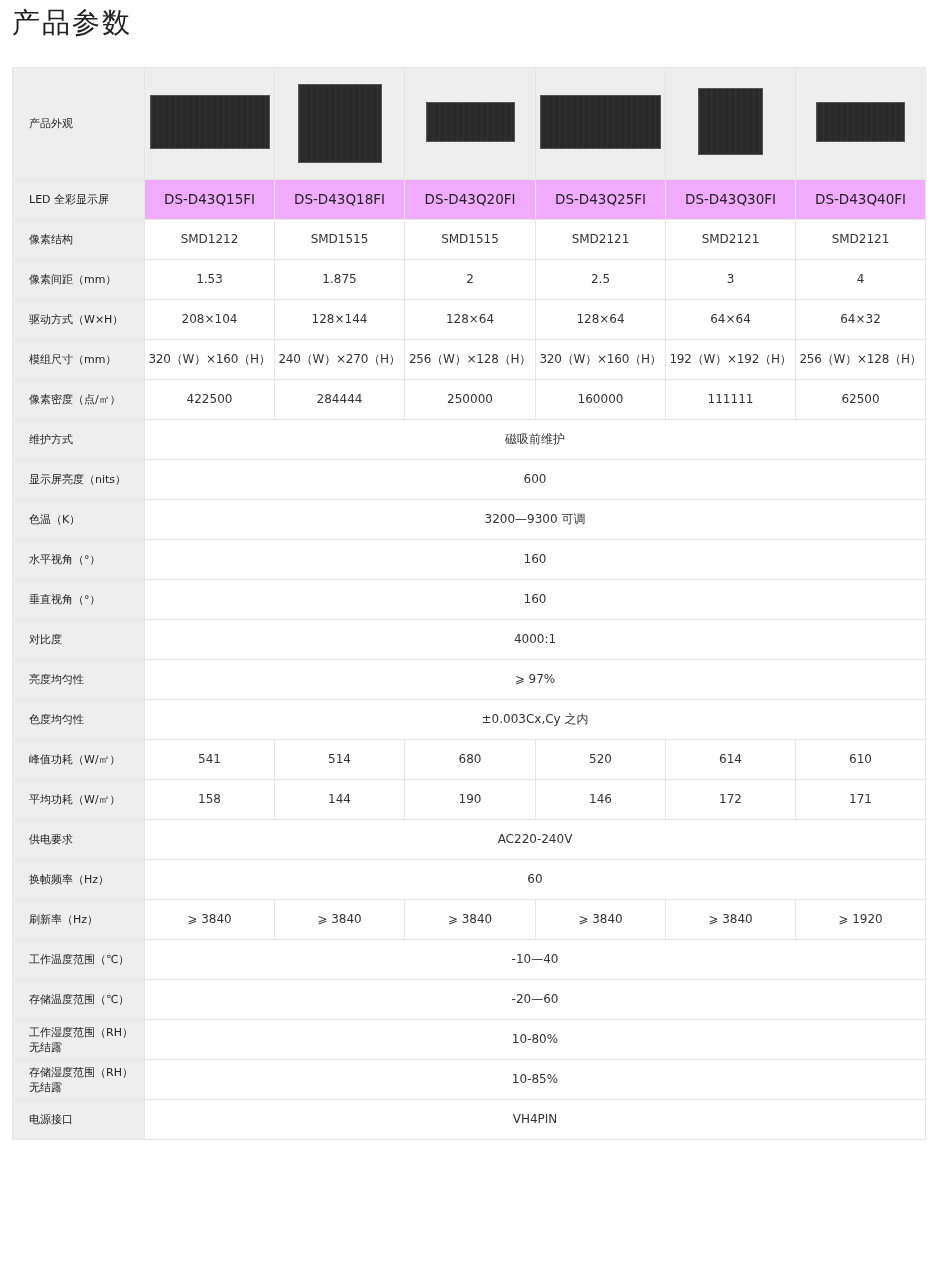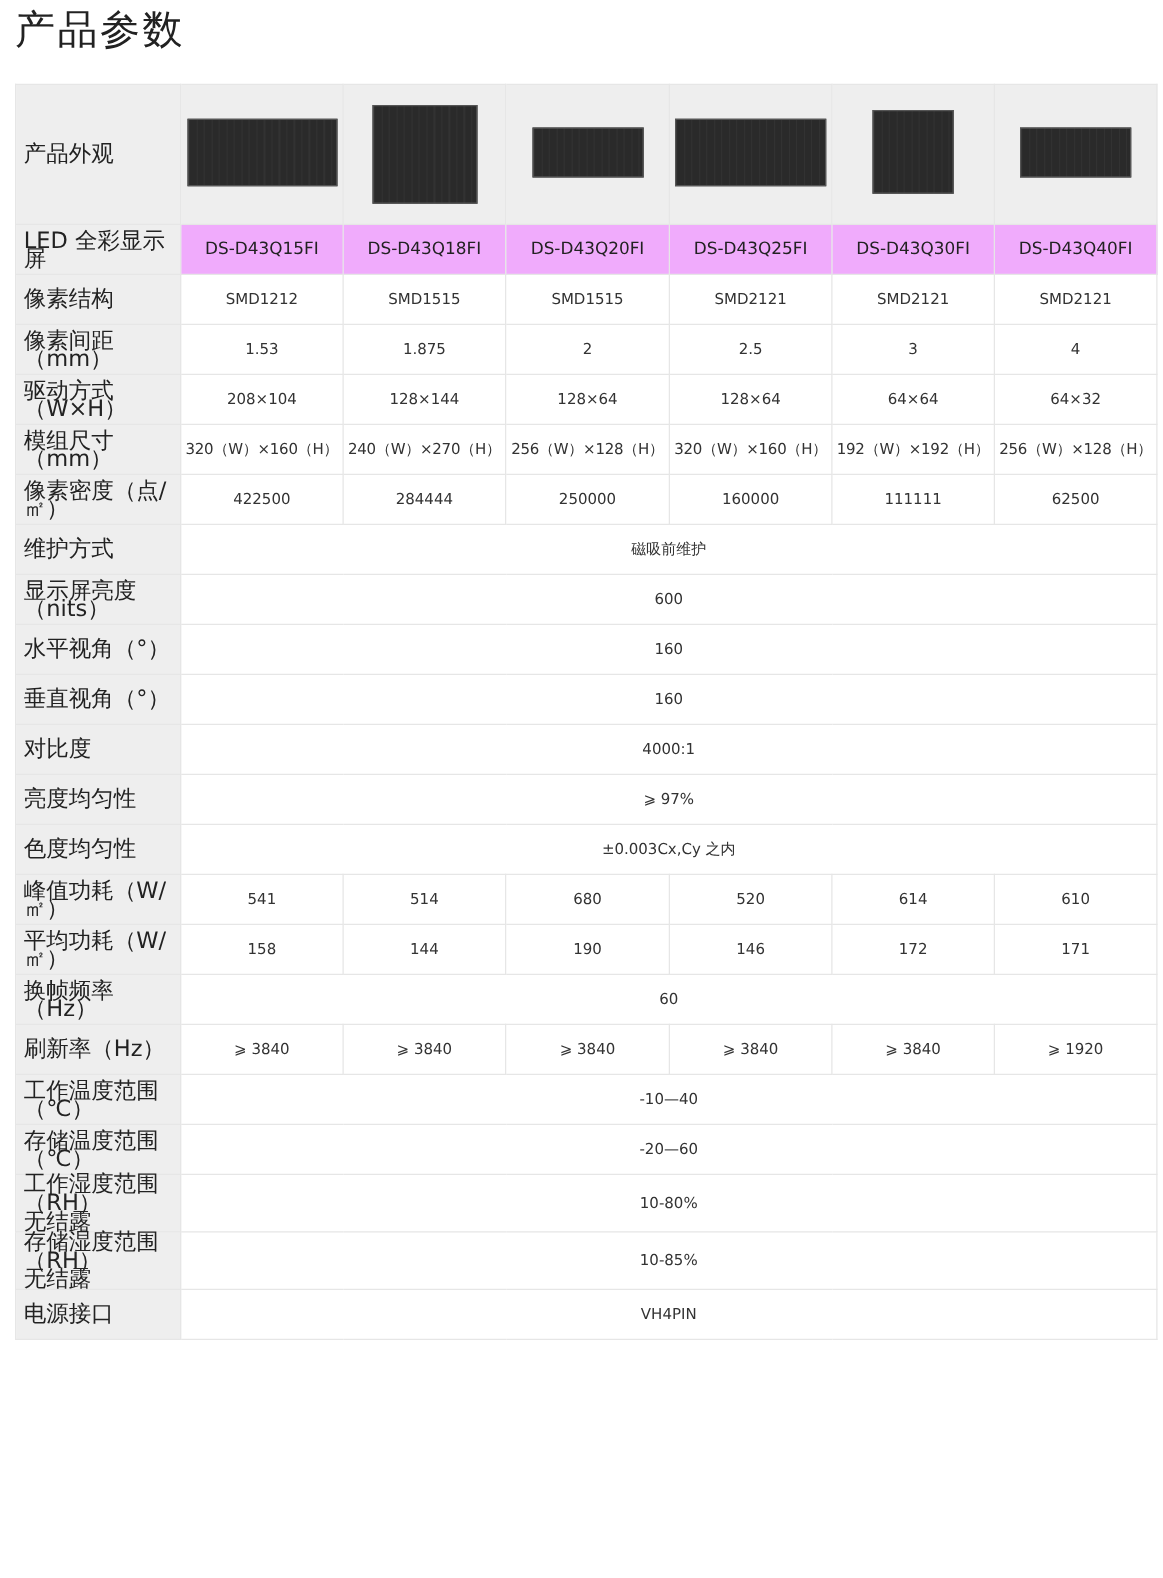--- a/index.html
+++ b/index.html
@@ -1,25 +1,25 @@
 <!DOCTYPE html>
 <html><head>
 <meta charset="utf-8">
 <style>
   html, body { margin: 0; padding: 0; background: #ffffff; }
   body { width: 930px; height: 1262px; overflow: hidden; position: relative;
          font-family: "DejaVu Sans", "Liberation Sans", sans-serif; color: #333; }
   .page-title { position: absolute; left: 12px; top: 4px; margin: 0;
-                font-size: 32px; font-weight: normal; color: #222; letter-spacing: 2px; line-height: 38px; }
+                font-size: 28px; font-weight: normal; color: #222; letter-spacing: 2px; line-height: 38px; }
   table.spec { position: absolute; left: 12px; top: 67px; width: 913px;
                border-collapse: collapse; table-layout: fixed; }
   table.spec td { border: 1px solid #e6e6e6; text-align: center; vertical-align: middle;
                   font-size: 12px; color: #333; padding: 0; height: 39px; line-height: 15px; }
-  table.spec td.label { text-align: left; padding-left: 6px; background: #eeeeee;
-                        font-size: 18px; color: #222; }
+  table.spec td.label { text-align: left; padding-left: 16px; background: #eeeeee;
+                        font-size: 11px; color: #222; }
   tr.img-row td { height: 111px; background: #eeeeee; }
   tr.model-row td { background: #f0abfc; font-size: 13.5px; color: #222; }
   .panel { display: inline-block; background: #2a2a2a; border: 1px solid #555;
            background-image: repeating-linear-gradient(90deg, rgba(255,255,255,0.04) 0 1px, transparent 1px 6px); }
   .size-cell { font-size: 12px; white-space: nowrap; letter-spacing: -0.2px; }
 </style>
 </head>
 <body>
 
 <h1 class="page-title">产品参数</h1>
@@ -100,20 +100,24 @@
     </tr>
     <tr>
       <td class="label">维护方式</td>
       <td colspan="6">磁吸前维护</td>
     </tr>
     <tr>
       <td class="label">显示屏亮度（nits）</td>
       <td colspan="6">600</td>
     </tr>
     <tr>
+      <td class="label">色温（K）</td>
+      <td colspan="6">3200—9300 可调</td>
+    </tr>
+    <tr>
       <td class="label">水平视角（°）</td>
       <td colspan="6">160</td>
     </tr>
     <tr>
       <td class="label">垂直视角（°）</td>
       <td colspan="6">160</td>
     </tr>
     <tr>
       <td class="label">对比度</td>
       <td colspan="6">4000:1</td>
@@ -138,20 +142,24 @@
     <tr>
       <td class="label">平均功耗（W/㎡）</td>
       <td>158</td>
       <td>144</td>
       <td>190</td>
       <td>146</td>
       <td>172</td>
       <td>171</td>
     </tr>
     <tr>
+      <td class="label">供电要求</td>
+      <td colspan="6">AC220-240V</td>
+    </tr>
+    <tr>
       <td class="label">换帧频率（Hz）</td>
       <td colspan="6">60</td>
     </tr>
     <tr>
       <td class="label">刷新率（Hz）</td>
       <td>⩾ 3840</td>
       <td>⩾ 3840</td>
       <td>⩾ 3840</td>
       <td>⩾ 3840</td>
       <td>⩾ 3840</td>

